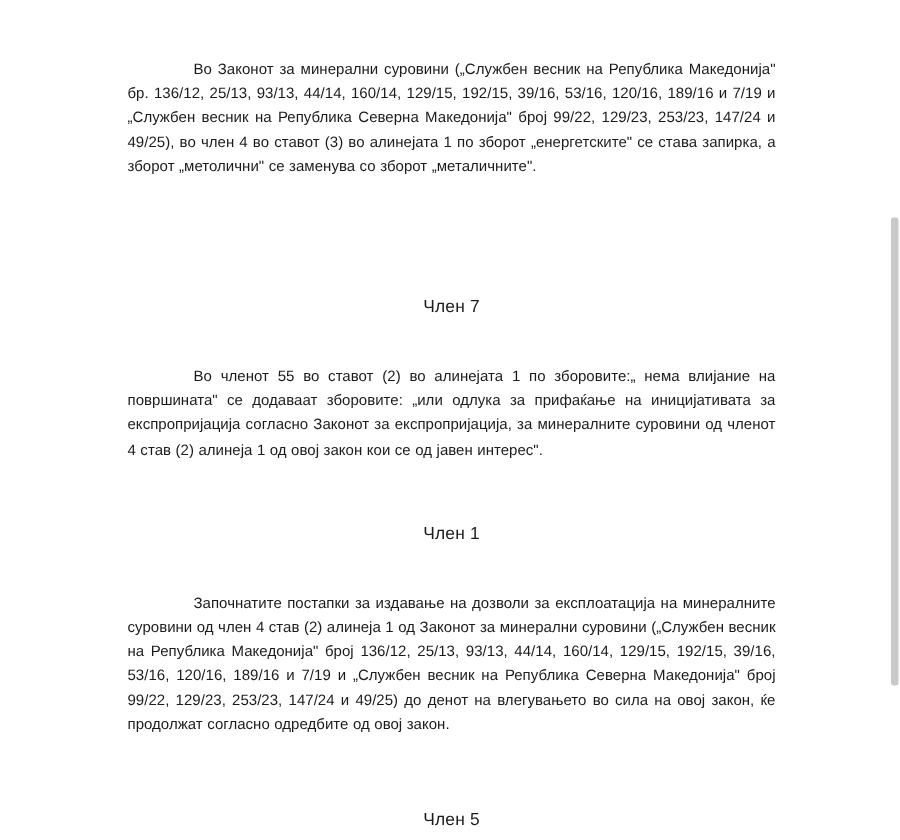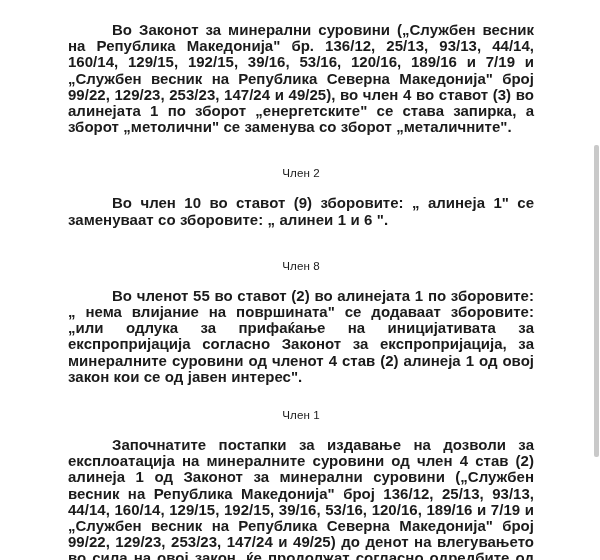--- a/index.html
+++ b/index.html
@@ -40,30 +40,29 @@
     font-weight: 400;
     color: #1b1b1b;
     margin: 0;
     padding: 0;
     letter-spacing: 0.1px;
   }
 
   .article-text {
     text-align: justify;
     text-align-last: left;
-    font-size: 15px;
+    font-size: 10px;
     line-height: 16.2px;
     color: #1b1b1b;
-    margin: 0;
+    margin: 17px;
     padding: 0;
     text-indent: 44px;
     letter-spacing: 0.02px;
     word-spacing: 0.2px;
     hyphens: none;
-    font-weight: bold;
   }
 
   
   .gap-head   { height: 14px; }
   .gap-block  { height: 22px; }
   .gap-block-lg { height: 30px; }
 
   
   .scrollbar-track {
     position: absolute;
@@ -90,30 +89,25 @@
 
   <div class="doc-body">
 
     <div>
       <div class="gap-head"></div>
       <p class="article-text">Во Законот за минерални суровини („Службен весник на Република Македонија" бр. 136/12, 25/13, 93/13, 44/14, 160/14, 129/15, 192/15, 39/16, 53/16, 120/16, 189/16 и 7/19 и „Службен весник на Република Северна Македонија" број 99/22, 129/23, 253/23, 147/24 и 49/25), во член 4 во ставот (3) во алинејата 1 по зборот „енергетските" се става запирка, а зборот „метолични" се заменува со зборот „металичните".</p>
     </div>
 
     <div class="gap-block-lg"></div>
 
-    <div>
-      <h2 class="article-heading">Член 2</h2>
-      <div class="gap-head"></div>
-      <p class="article-text">Во член 10 во ставот (9) зборовите: „ алинеја 1" се заменуваат со зборовите: „ алинеи 1 и 6 ".</p>
-    </div>
 
     <div class="gap-block-lg"></div>
 
     <div>
-      <h2 class="article-heading">Член 8</h2>
+      <h2 class="article-heading">Член 7</h2>
       <div class="gap-head"></div>
       <p class="article-text">Во членот 55 во ставот (2) во алинејата 1 по зборовите:„ нема влијание на површината" се додаваат зборовите: „или одлука за прифаќање на иницијативата за експропријација согласно Законот за експропријација, за минералните суровини од членот 4 став (2) алинеја 1 од овој закон  кои се од јавен интерес".</p>
     </div>
 
     <div class="gap-block"></div>
 
     <div>
       <h2 class="article-heading">Член 1</h2>
       <div class="gap-head"></div>
       <p class="article-text">Започнатите постапки за издавање на дозволи за експлоатација на минералните суровини од член 4 став (2) алинеја 1 од Законот за минерални суровини („Службен весник на Република Македонија" број 136/12, 25/13, 93/13, 44/14, 160/14, 129/15, 192/15, 39/16, 53/16, 120/16, 189/16 и 7/19 и „Службен весник на Република Северна Македонија" број 99/22, 129/23, 253/23, 147/24 и 49/25) до денот на влегувањето во сила на овој закон, ќе продолжат согласно одредбите од овој закон.</p>

